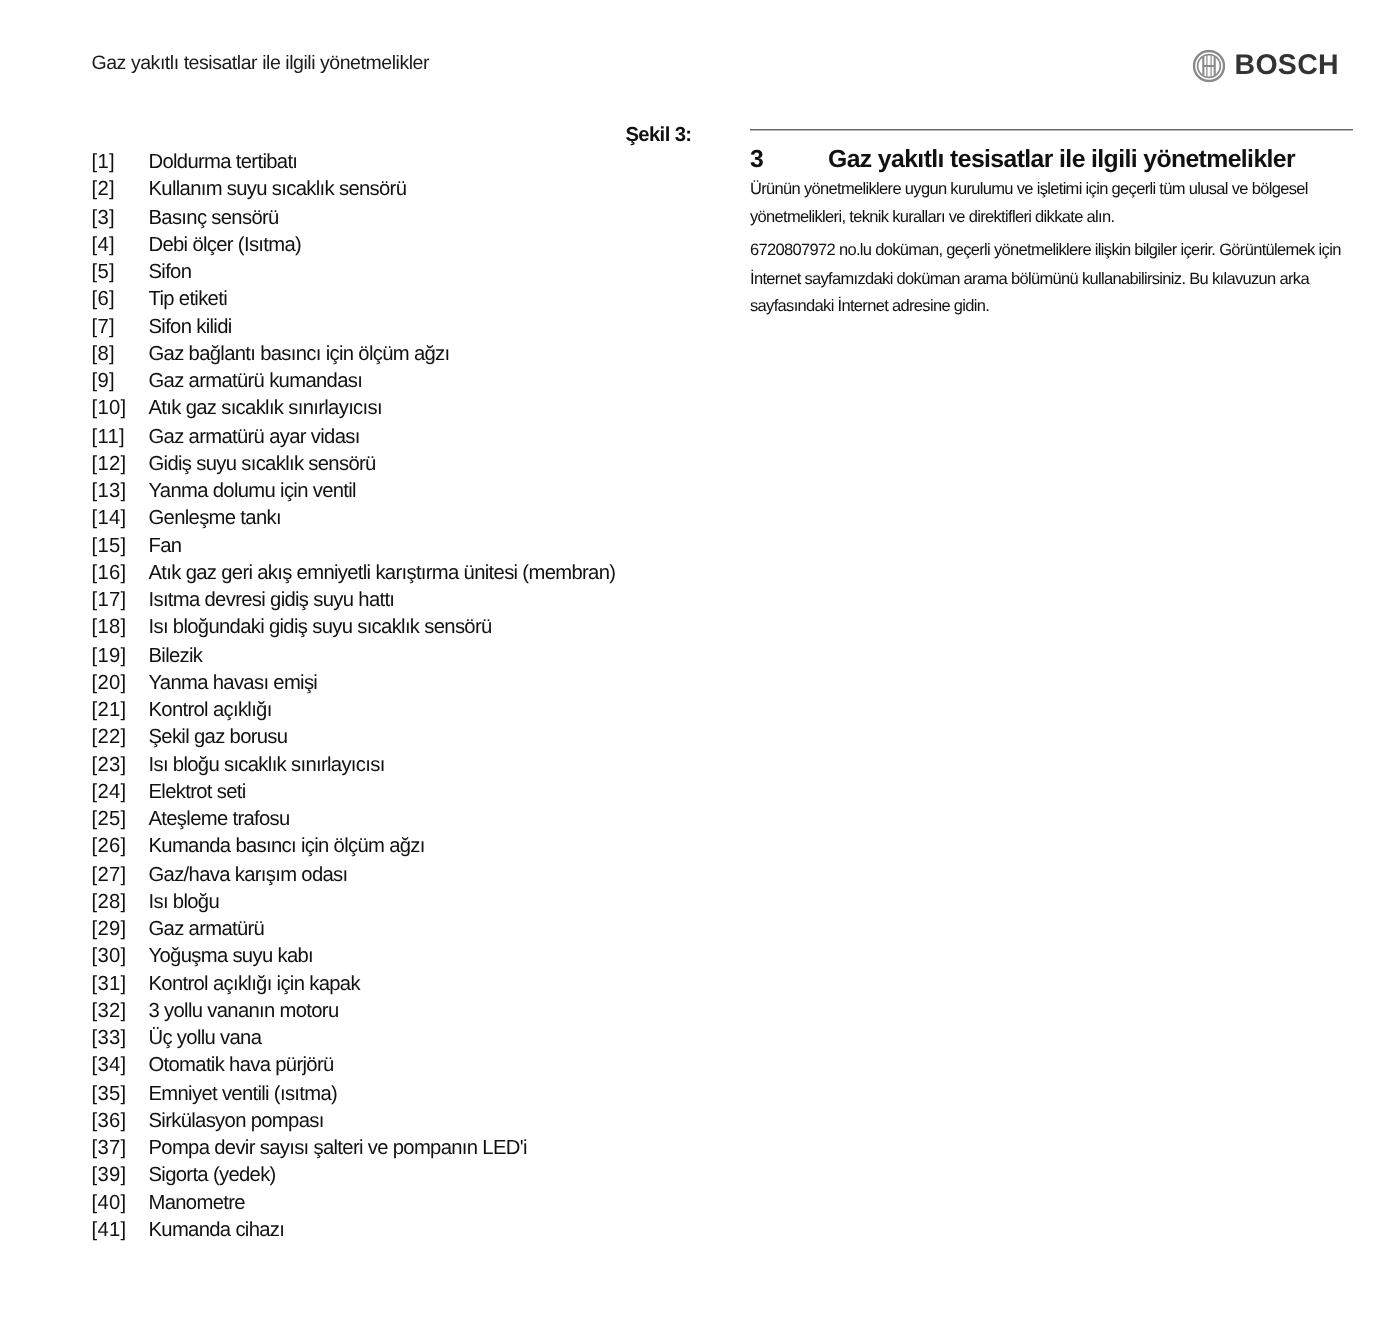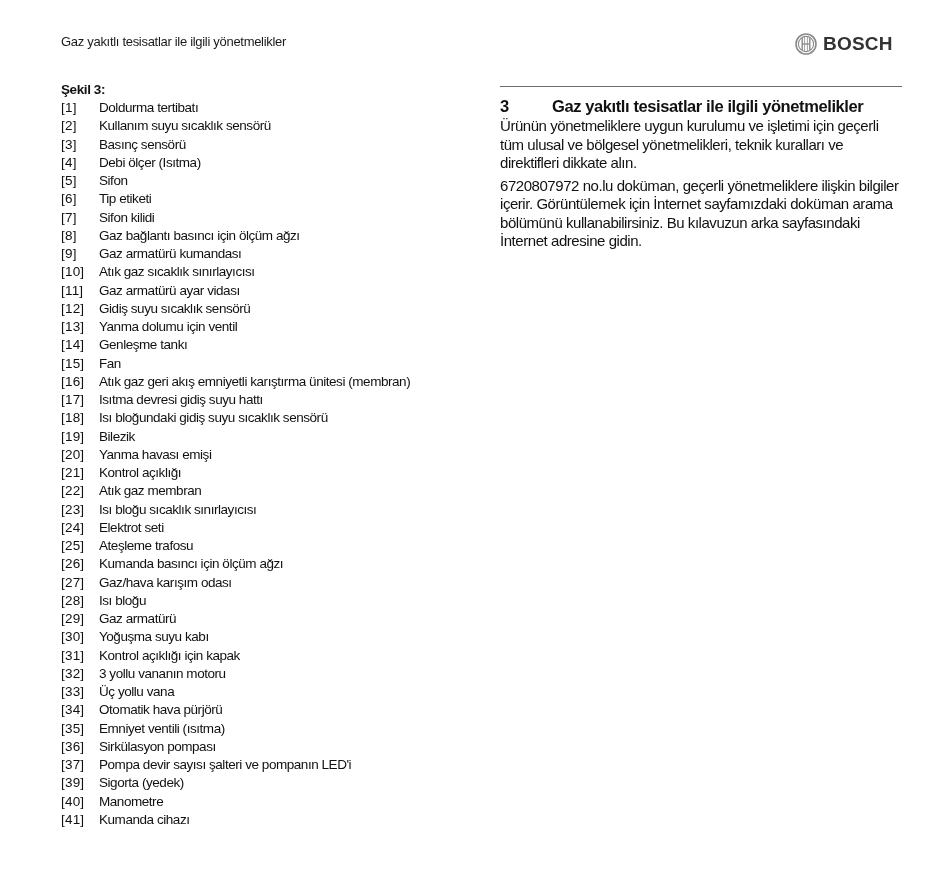--- a/index.html
+++ b/index.html
@@ -45,20 +45,21 @@
       top: 81px;
       width: 400px;
     }
     .figure-title {
       font-weight: bold;
       font-size: 13.5px;
       letter-spacing: -0.4px;
       height: 18px;
       line-height: 18px;
       margin-top: 0px;
+      text-align: right;
     }
     .legend-list {
       list-style: none;
       margin: 0;
       padding: 0;
     }
     .legend-item {
       display: flex;
       height: 18.25px;
       line-height: 18.25px;
@@ -88,21 +89,21 @@
       display: flex;
       font-weight: bold;
       font-size: 16.5px;
       letter-spacing: -0.4px;
       margin-top: 9px;
       height: 21px;
       line-height: 21px;
     }
     .section-number { width: 52px; flex: 0 0 52px; }
     .para {
-      font-size: 15px;
+      font-size: 11px;
       letter-spacing: -0.45px;
       line-height: 18.5px;
       margin: 0;
     }
     .para + .para { margin-top: 4px; }
   </style>
 </head>
 <body>
 
 <div class="running-header">Gaz yakıtlı tesisatlar ile ilgili yönetmelikler</div>
@@ -202,21 +203,21 @@
       <li class="legend-item">
         <span class="legend-num">[20]</span>
         <span class="legend-label">Yanma havası emişi</span>
       </li>
       <li class="legend-item">
         <span class="legend-num">[21]</span>
         <span class="legend-label">Kontrol açıklığı</span>
       </li>
       <li class="legend-item">
         <span class="legend-num">[22]</span>
-        <span class="legend-label">Atık gaz membran</span>
+        <span class="legend-label">Şekil gaz borusu</span>
       </li>
       <li class="legend-item">
         <span class="legend-num">[23]</span>
         <span class="legend-label">Isı bloğu sıcaklık sınırlayıcısı</span>
       </li>
       <li class="legend-item">
         <span class="legend-num">[24]</span>
         <span class="legend-label">Elektrot seti</span>
       </li>
       <li class="legend-item">

